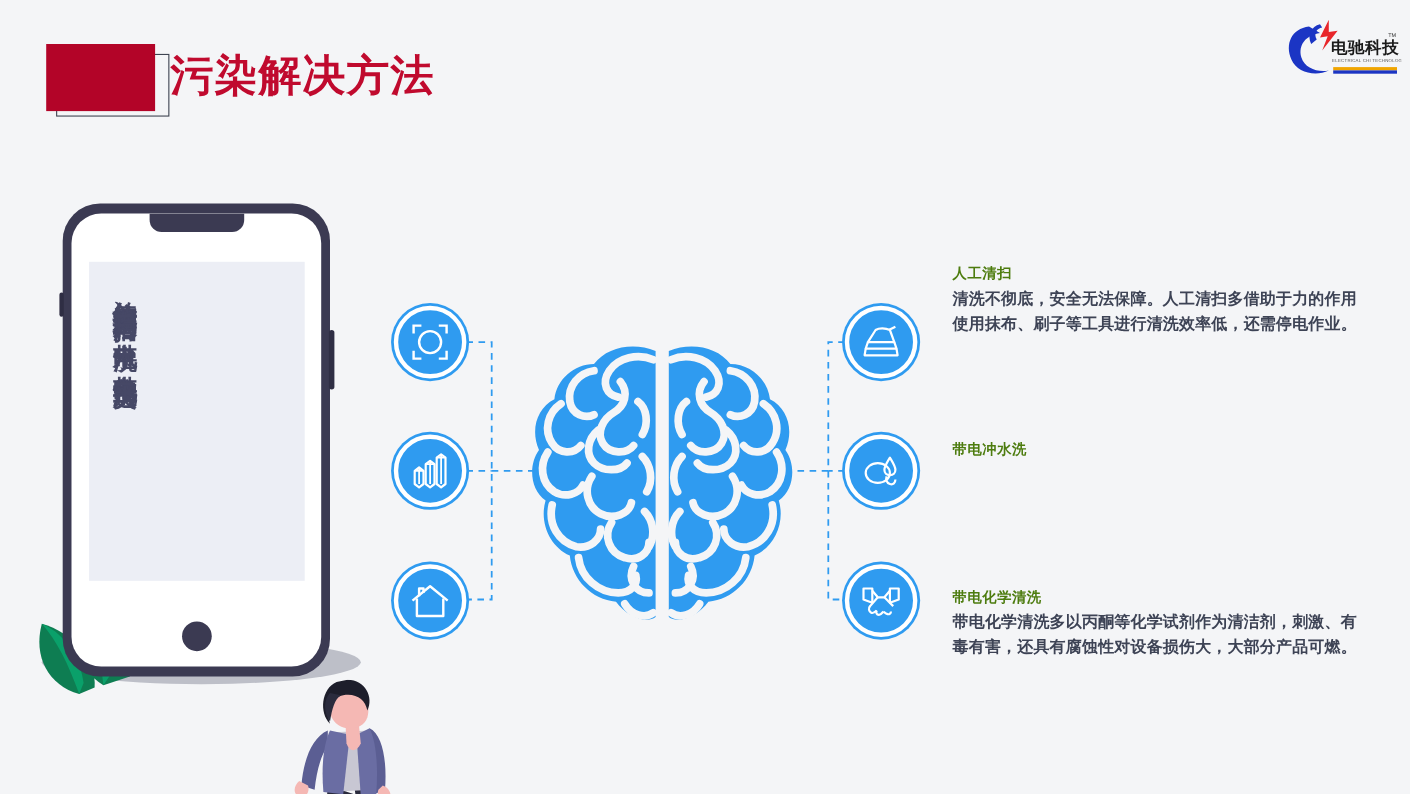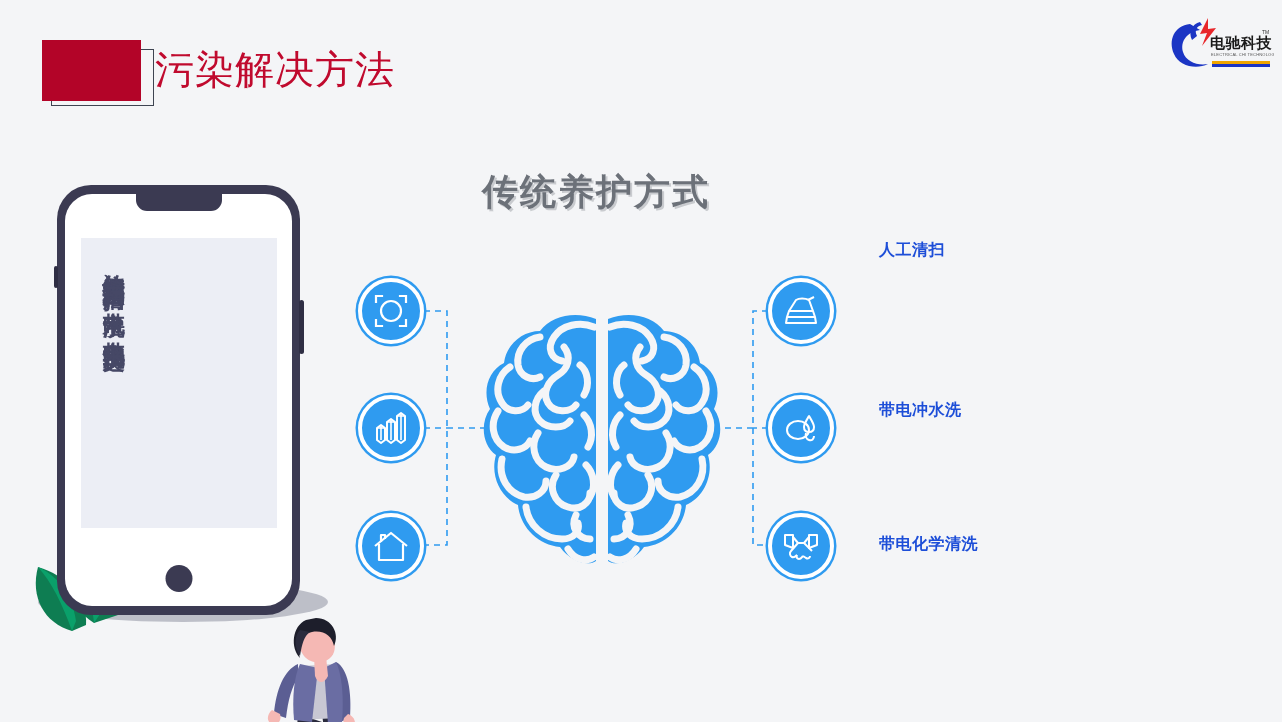--- a/index.html
+++ b/index.html
@@ -26,21 +26,21 @@
   .hdr-redbox {
     position: absolute; left: 42px; top: 40px;
     width: 99px; height: 61px;
     background: #b30428;
   }
   .hdr-title {
     position: absolute; left: 155px; top: 44px;
     font-size: 39px; line-height: 52px;
     color: #c00a2e;
     letter-spacing: 1px;
-    font-weight: 400;
+    font-weight: 700;
     white-space: nowrap;
   }
 
   
   #logo { position: absolute; right: 8px; top: 16px; width: 112px; height: 58px; }
   #logo svg { display: block; }
 
   
   #center-title {
     position: absolute; left: 0; top: 168px; width: 1282px;
@@ -139,22 +139,22 @@
   .ic-r1 { left: 768px; top: 278px; }
   .ic-r2 { left: 768px; top: 395px; }
   .ic-r3 { left: 768px; top: 513px; }
 
   
   .txt-block { position: absolute; width: 372px; }
   .tb-1 { left: 866px; top: 240px; }
   .tb-2 { left: 866px; top: 400px; }
   .tb-3 { left: 866px; top: 534px; }
   .tb-title {
-    font-size: 16px; font-weight: bold; color: #1d4ed8;
-    margin-bottom: 3px; letter-spacing: .5px; margin-left: 13px;
+    font-size: 13px; font-weight: bold; color: #4d7c0f;
+    margin-bottom: 3px; letter-spacing: .5px;
   }
   .tb-body {
     font-size: 14.5px; line-height: 23px;
     color: #3d4355; font-weight: bold;
     letter-spacing: .2px;
   }
 </style>
 </head>
 <body>
 
@@ -174,23 +174,20 @@
       <g fill="#1a1a1a" font-family="'Liberation Sans',sans-serif" font-weight="bold">
         <text x="48" y="32" font-size="15" letter-spacing="0.5">电驰科技</text>
       </g>
       <text x="49" y="40" font-size="4" fill="#555" font-family="'Liberation Sans',sans-serif" letter-spacing="0.2">ELECTRICAL CHI TECHNOLOGY</text>
       <text x="100" y="18" font-size="5" fill="#333" font-family="'Liberation Sans',sans-serif">TM</text>
       <rect x="50" y="45" width="58" height="3" fill="#f0a500"></rect>
       <rect x="50" y="48" width="58" height="3" fill="#1b35c4"></rect>
     </svg>
   </div>
 
-  <div id="center-title">
-    <span class="ct-text">传统养护方式</span>
-  </div>
 
   <svg class="conn-svg">
 
     <path d="M424,311 L447,311 L447,545 L424,545" fill="none" stroke="#2f9bf0" stroke-width="1.6" stroke-dasharray="6 5"></path>
     <path d="M424,428 L447,428" fill="none" stroke="#2f9bf0" stroke-width="1.6" stroke-dasharray="6 5"></path>
     <path d="M447,428 L500,428" fill="none" stroke="#2f9bf0" stroke-width="1.6" stroke-dasharray="6 5"></path>
     <circle cx="503" cy="428" r="4.5" fill="#2f9bf0"></circle>
 
     <path d="M768,311 L753,311 L753,545 L768,545" fill="none" stroke="#2f9bf0" stroke-width="1.6" stroke-dasharray="6 5"></path>
     <path d="M768,428 L753,428" fill="none" stroke="#2f9bf0" stroke-width="1.6" stroke-dasharray="6 5"></path>
@@ -398,23 +395,25 @@
 
       <path d="M52,6 C38,10 36,28 44,38 C52,48 70,46 74,34 C78,20 68,4 52,6 Z" fill="#f5b8b4"></path>
 
       <path d="M46,2 C32,8 30,30 40,40 C36,26 42,16 52,14 C64,12 72,18 74,28 C80,16 72,0 56,0 Z" fill="#1d1e2b"></path>
       <path d="M40,12 C34,18 34,30 40,38 C42,26 44,18 50,14 Z" fill="#2a2b3d"></path>
     </svg>
   </div>
 
   <div class="txt-block tb-1">
     <div class="tb-title">人工清扫</div>
+    <div class="tb-body">清洗不彻底，安全无法保障。人工清扫多借助于力的作用使用抹布、刷子等工具进行清洗效率低，还需停电作业。</div>
   </div>
 
   <div class="txt-block tb-2">
     <div class="tb-title">带电冲水洗</div>
   </div>
 
   <div class="txt-block tb-3">
     <div class="tb-title">带电化学清洗</div>
+    <div class="tb-body">带电化学清洗多以丙酮等化学试剂作为清洁剂，刺激、有毒有害，还具有腐蚀性对设备损伤大，大部分产品可燃。</div>
   </div>
 
 </div>
 
 </body></html>

